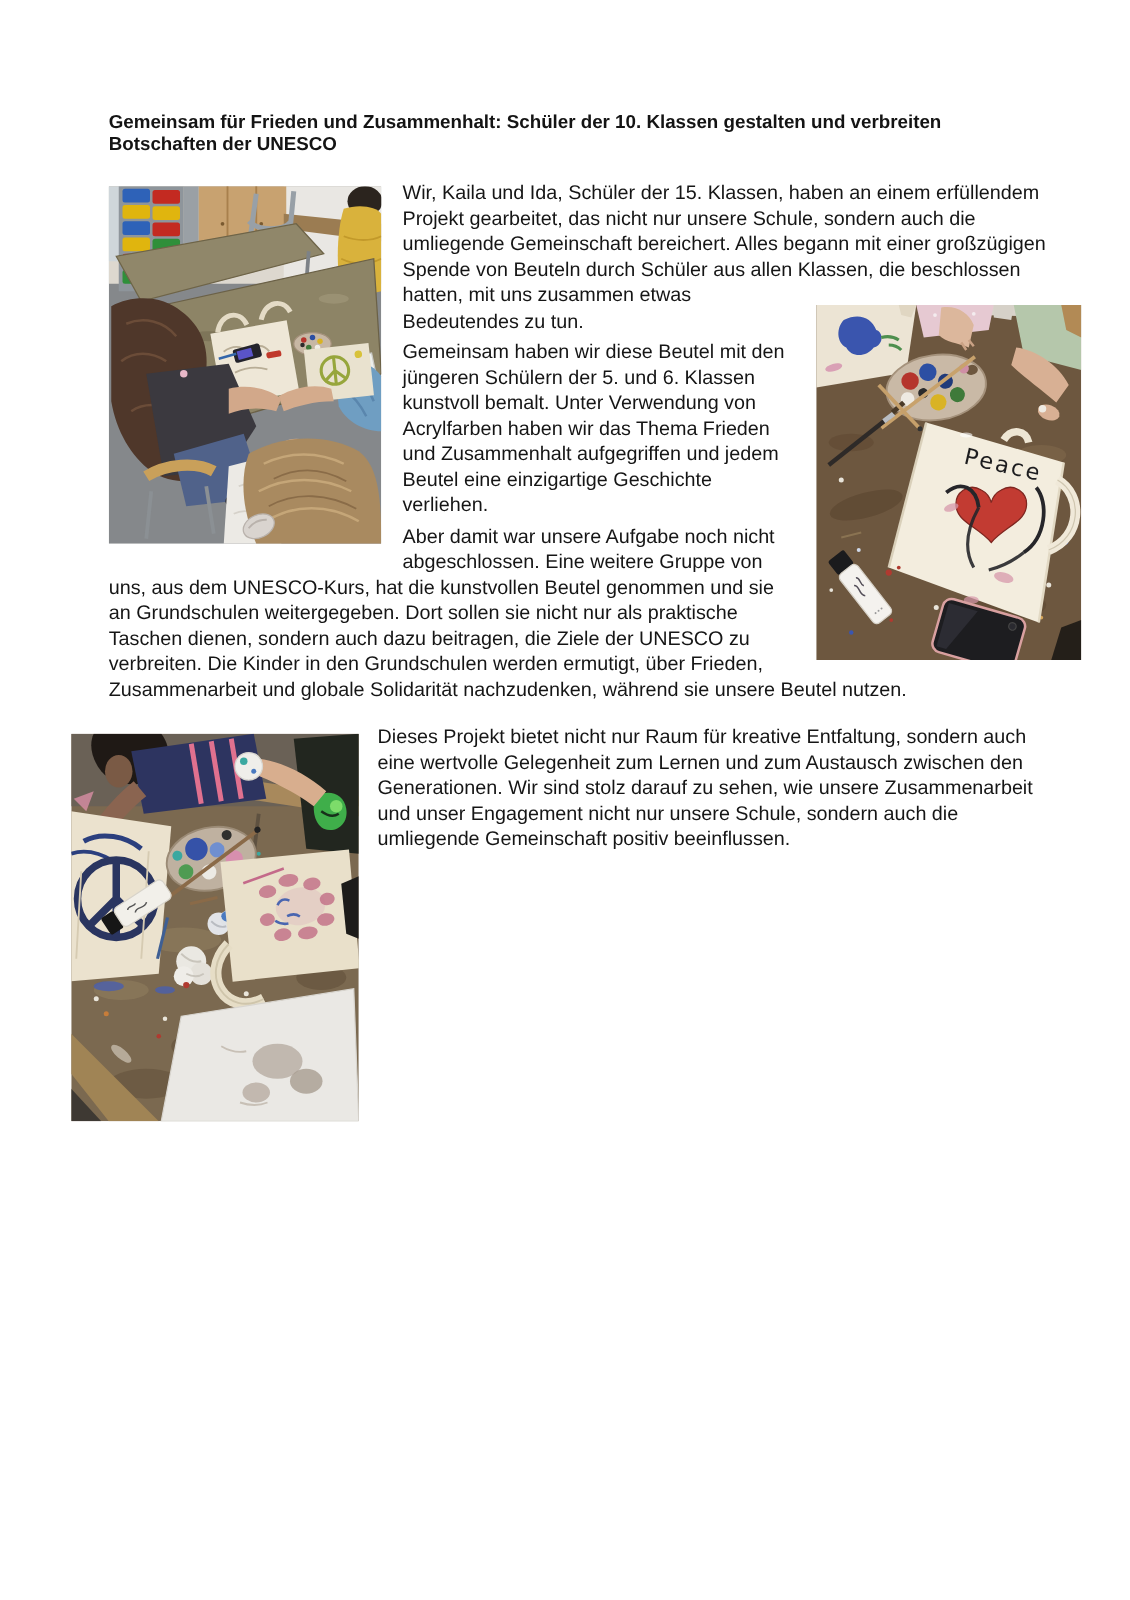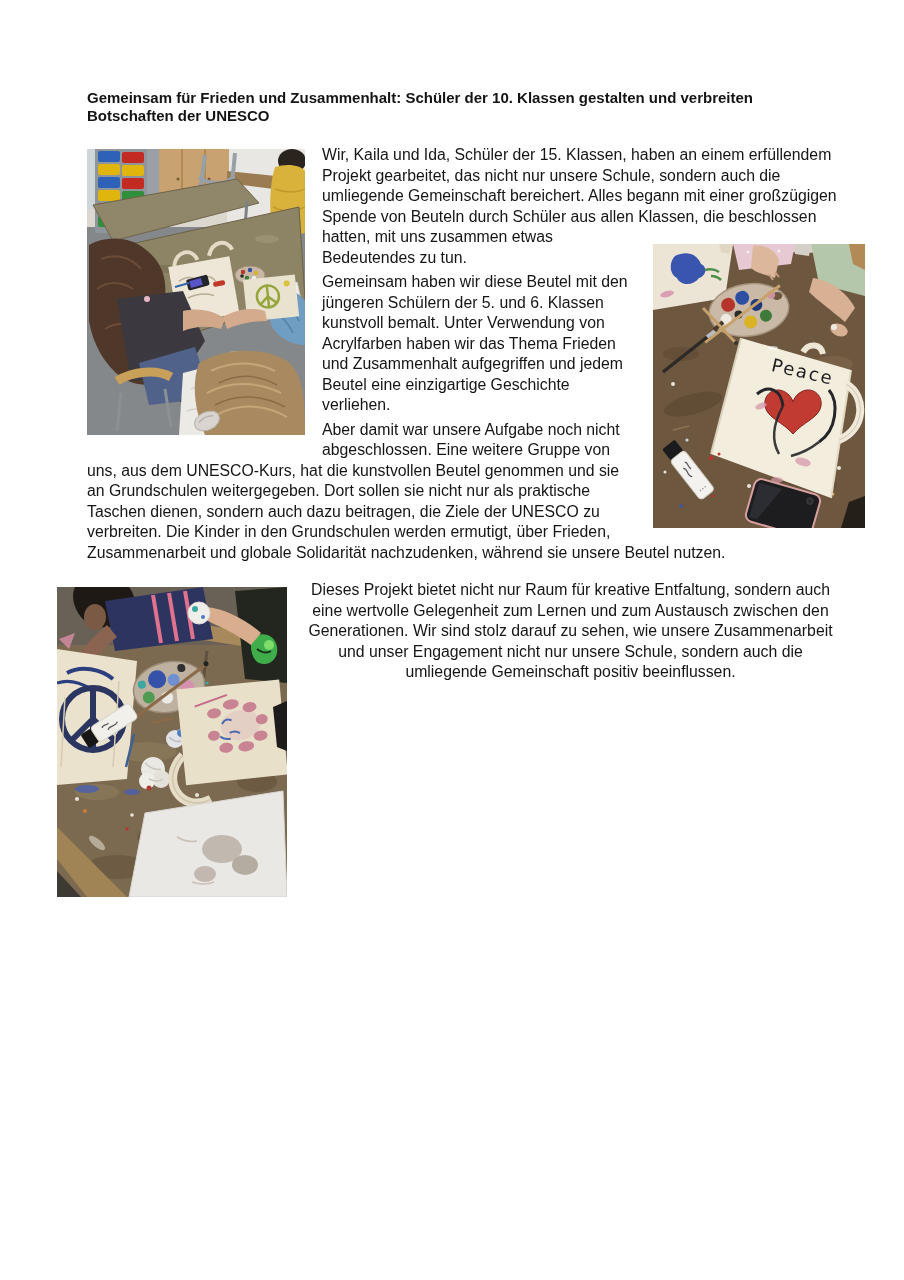--- a/index.html
+++ b/index.html
@@ -2,21 +2,21 @@
 <html><head>
 <meta charset="utf-8">
 <style>
   html,body{margin:0;padding:0;}
   body{background:#ffffff;width:904px;height:1280px;font-family:"Liberation Sans","DejaVu Sans",sans-serif;}
   .page{position:relative;width:904px;height:1152px;background:#ffffff;overflow:hidden;box-sizing:border-box;padding:89px 0 0 87px;}
   .doc-title{font-size:15px;line-height:18px;font-weight:bold;color:#141414;max-width:680px;margin:0 0 20px 0;}
   .article{width:752px;font-size:15.8px;line-height:20.5px;color:#151515;}
   .par{margin:0;}
   .par-gap{margin-top:4px;}
-  .par-gap-lg{margin-top:17px;text-align:center;}
+  .par-gap-lg{margin-top:17px;}
   .photo{display:block;}
   .photo svg{display:block;width:100%;height:100%;}
   .photo1{float:left;width:218px;height:286px;margin:4px 17px 20px 0;}
   .photo2{float:right;width:212px;height:284px;margin:17px -26px 10px 12px;}
   .photo3{float:left;width:230px;height:310px;margin:24px 15px 0 -30px;}
 </style>
 </head>
 <body>
 
 <div class="page">

